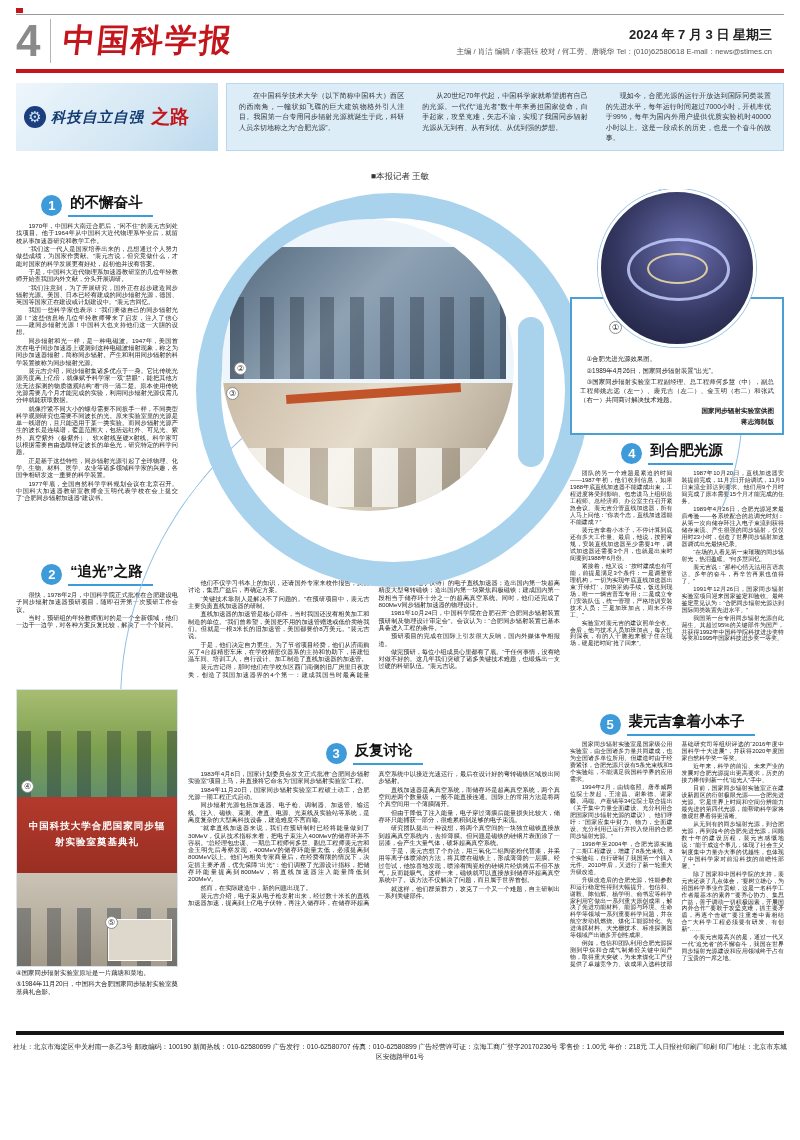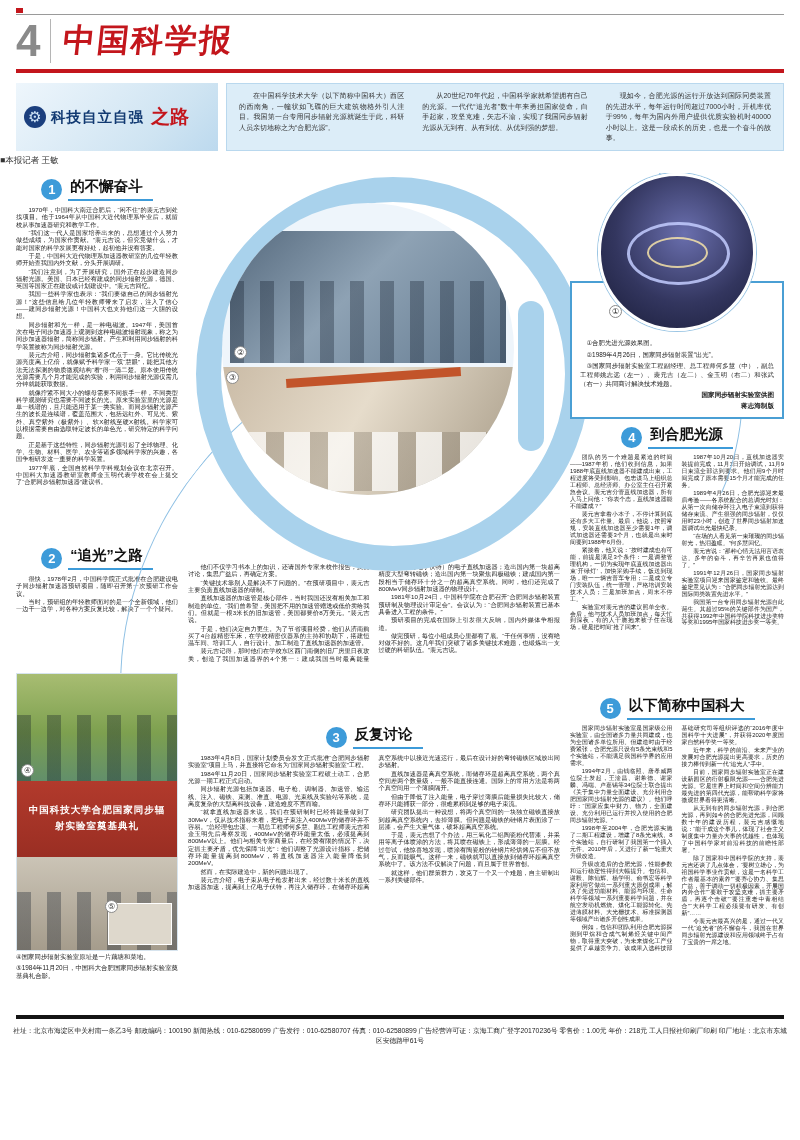--- a/index.html
+++ b/index.html
@@ -16,30 +16,30 @@
   .date{font-size:13px;font-weight:bold;color:#222;}
   .staff{font-size:7.5px;color:#555;margin-top:3px;}
   .zhuanti{color:#c3161c;font-size:30px;font-weight:bold;border-left:2px solid #c3161c;padding:4px 2px 4px 12px;letter-spacing:3px;}
   .red-rule{height:4px;background:#c3161c;margin:0 16px;}
   
   .intro{display:flex;gap:8px;margin:10px 16px 0;height:68px;}
   .series-banner{width:186px;background:linear-gradient(135deg,#eef6fc,#cfe4f2 70%,#bcd9ee);
        display:flex;align-items:center;gap:5px;padding:0 8px;position:relative;overflow:hidden;}
   .gear{width:22px;height:22px;border-radius:50%;background:#1b3f7e;color:#cfe4f6;font-size:15px;
         display:flex;align-items:center;justify-content:center;flex:none;}
-  .series-title{font-size:14.5px;font-weight:bold;color:#123a72;letter-spacing:1px;white-space:nowrap;}
+  .series-title{font-size:14.5px;font-weight:bold;color:#123a72;letter-spacing:1px;white-space:nowrap;font-style:italic;}
   .series-suffix{font-family:"DejaVu Serif","Liberation Serif",serif;font-weight:bold;
         color:#c3161c;font-size:19px;margin-left:2px;white-space:nowrap;}
   .intro-box{flex:1;background:#dcedf8;border:1px solid #b9d8ee;padding:7px 12px 5px;
         column-count:3;column-gap:18px;font-size:7px;line-height:1.5;text-align:justify;color:#333;}
   .intro-box p{margin:0;text-indent:2em;}
   
   .headline{text-align:center;font-size:40px;font-weight:bold;letter-spacing:3px;margin:16px 0 2px;
         text-shadow:1px 1px 0 #ddd;}
-  .byline{font-size:8.5px;color:#333;margin:4px 0 2px;}
+  .byline{text-align:center;font-size:8.5px;color:#333;margin:20px 0 2px;font-family:Liberation Serif, serif;}
   
   .body-grid{position:relative;display:flex;gap:10px;margin:6px 16px 0;height:836px;overflow:hidden;z-index:1;}
   .col-left{width:162px;flex:none;}
   .col-center{width:372px;flex:none;position:relative;}
   .col-right{flex:1;min-width:0;}
   .sec-h{display:flex;align-items:center;justify-content:center;gap:6px;margin:4px 0 5px;}
   .sec-num{width:21px;height:21px;border-radius:50%;background:#3d9bd9;color:#fff;font-weight:bold;
         font-size:13px;display:flex;align-items:center;justify-content:center;flex:none;}
   .sec-t{font-size:14.5px;font-weight:bold;color:#111;border-bottom:2px solid #3d9bd9;padding:0 10px 3px 2px;white-space:nowrap;}
   .txt{font-size:6.2px;line-height:1.18;text-align:justify;color:#222;overflow:hidden;}
@@ -99,20 +99,24 @@
 </head>
 <body>
 
 <div class="page">
   <div class="corner-mark"></div>
   <div class="top-rule"></div>
 
   <div class="mast">
     <div class="pageno">4</div>
     <div class="logo">中国科学报</div>
+    <div class="mast-right">
+      <div class="date">2024 年 7 月 3 日  星期三</div>
+      <div class="staff">主编 / 肖洁  编辑 / 李惠钰  校对 / 何工劳、唐晓华  Tel：(010)62580618  E-mail：news@stimes.cn</div>
+    </div>
   </div>
   <div class="red-rule"></div>
 
   <div class="intro">
     <div class="series-banner">
       <span class="gear">⚙</span>
       <span class="series-title">科技自立自强</span>
       <span class="series-suffix">之路</span>
     </div>
     <div class="intro-box">
@@ -254,21 +258,21 @@
           <p>1987年10月20日，直线加速器安装提前完成，11月1日开始调试，11月9日束流全部达到要求。他们用9个月时间完成了原本需要15个月才能完成的任务。</p>
           <p>1989年4月26日，合肥光源迎来最后考验——各系统配合的总调光时刻：从第一次向储存环注入电子束流到获得储存束流、产生很强的同步辐射，仅仅用时23小时，创造了世界同步辐射加速器调试出光最快纪录。</p>
           <p>“在场的人看见第一束璀璨的同步辐射光，热泪盈眶。”何多慧回忆。</p>
           <p>裴元吉说：“那种心情无法用言语表达。多年的奋斗，再辛苦再累也值得了。”</p>
           <p>1991年12月26日，国家同步辐射实验室项目迎来国家鉴定和验收。最终鉴定意见认为：“合肥同步辐射光源达到国际同类装置先进水平。”</p>
           <p>我国第一台专用同步辐射光源自此诞生。其超过95%的关键部件为国产，共获得1992年中国科学院科技进步奖特等奖和1995年国家科技进步奖一等奖。</p>
         </div>
 
       <div class="sec-h">
         <span class="sec-num">5</span>
-        <span class="sec-t">以下简称中国科大</span>
+        <span class="sec-t">裴元吉拿着小本子</span>
       </div>
       <div class="txt two-col sec5-txt">
           <p>国家同步辐射实验室是国家级公用实验室，由全国诸多力量共同建成，也为全国诸多单位所用。但建造时由于经费紧张，合肥光源只设有5条光束线和5个实验站，不能满足我国科学界的应用需求。</p>
           <p>1994年2月，由钱临照、唐孝威两位院士发起，王淦昌、谢希德、谢家麟、冯端、卢嘉锡等34位院士联合提出《关于集中力量全面建设、充分利用合肥国家同步辐射光源的建议》。他们呼吁：“国家应集中财力、物力，全面建设、充分利用已运行并投入使用的合肥同步辐射光源。”</p>
           <p>1998年至2004年，合肥光源实施了二期工程建设，增建了8条光束线、8个实验站，自行研制了我国第一个插入元件。2010年后，又进行了新一轮重大升级改造。</p>
           <p>升级改造后的合肥光源，性能参数和运行稳定性得到大幅提升。包信和、谢毅、陈仙辉、杨学明、俞书宏等科学家利用它做出一系列重大原创成果，解决了先进功能材料、能源与环境、生命科学等领域一系列重要科学问题，并在航空发动机燃烧、煤化工能源转化、先进薄膜材料、大光栅技术、标准探测器等领域产出诸多开创性成果。</p>
           <p>例如，包信和团队利用合肥光源探测到甲烷和合成气制烯烃关键中间产物，取得重大突破，为未来煤化工产业提供了卓越竞争力。该成果入选科技部基础研究司等组织评选的“2016年度中国科学十大进展”，并获得2020年度国家自然科学奖一等奖。</p>
           <p>近年来，科学的前沿、未来产业的发展对合肥光源提出更高要求，历史的接力棒传到新一代“追光人”手中。</p>
           <p>目前，国家同步辐射实验室正在建设新园区的衍射极限光源——合肥先进光源。它是世界上时间和空间分辨能力最先进的第四代光源，能帮助科学家将微观世界看得更清晰。</p>
           <p>从无到有的同步辐射光源，到合肥光源，再到如今的合肥先进光源，回顾数十年的建设历程，裴元吉感慨地说：“能干成这个事儿，体现了社会主义制度集中力量办大事的优越性，也体现了中国科学家对前沿科技的前瞻性部署。”</p>

